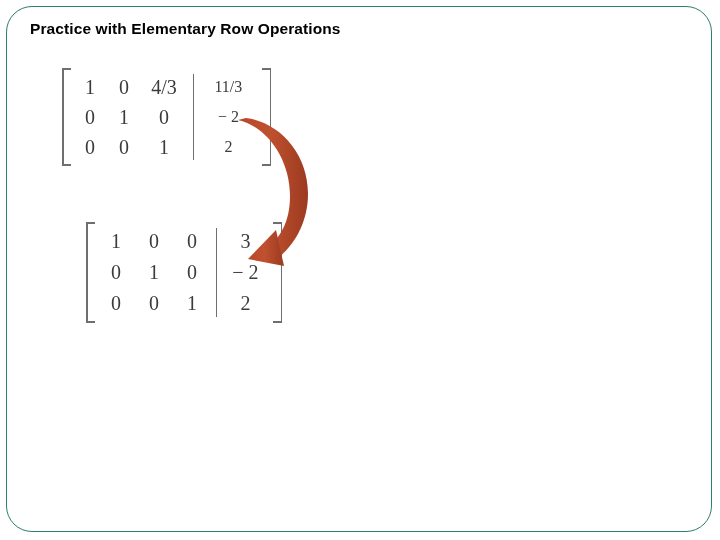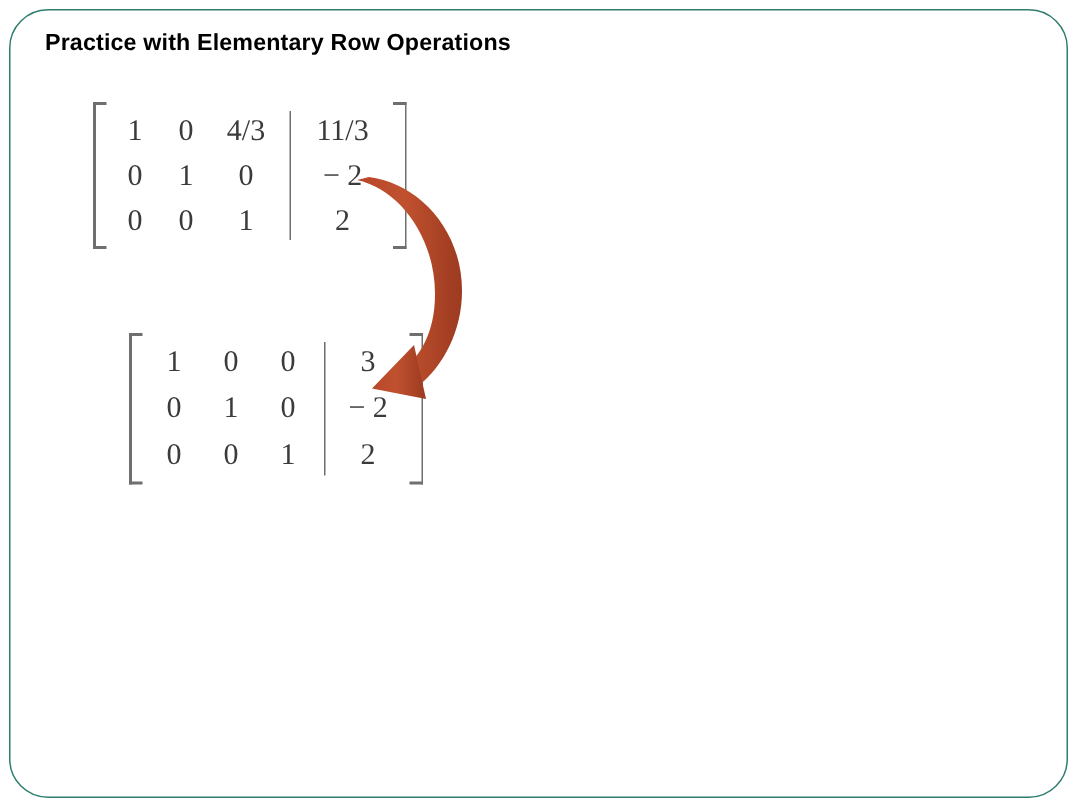--- a/index.html
+++ b/index.html
@@ -105,21 +105,21 @@
   
   #matrix-1 { left: 62px; top: 68px; }
   #matrix-1 .mgrid.coef {
     grid-template-columns: 34px 34px 46px;
     grid-auto-rows: 30px;
     font-size: 20px;
   }
   #matrix-1 .mgrid.aug {
     grid-template-columns: 64px;
     grid-auto-rows: 30px;
-    font-size: 20px;
+    font-size: 16px;
   }
   #matrix-1 .vbar { margin-left: 6px; margin-right: 2px; }
 
   
   #matrix-2 { left: 86px; top: 222px; }
   #matrix-2 .mgrid.coef {
     grid-template-columns: 38px 38px 38px;
     grid-auto-rows: 31px;
     font-size: 20px;
   }

